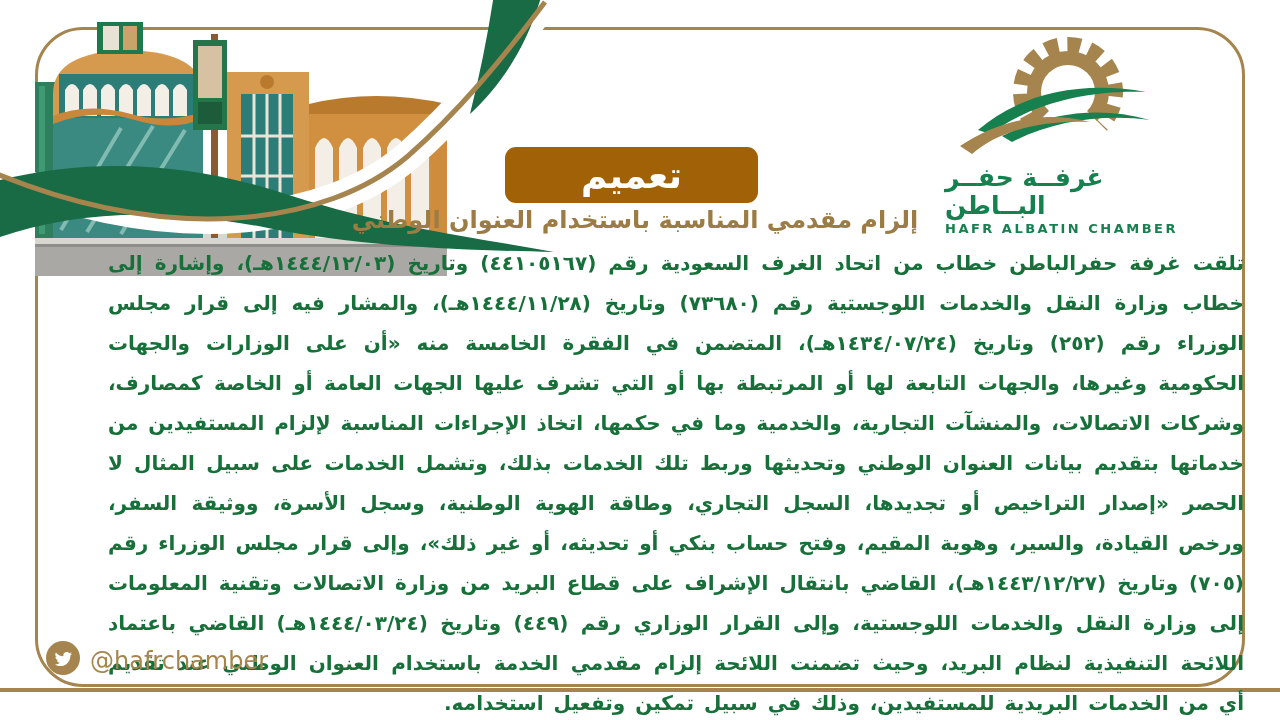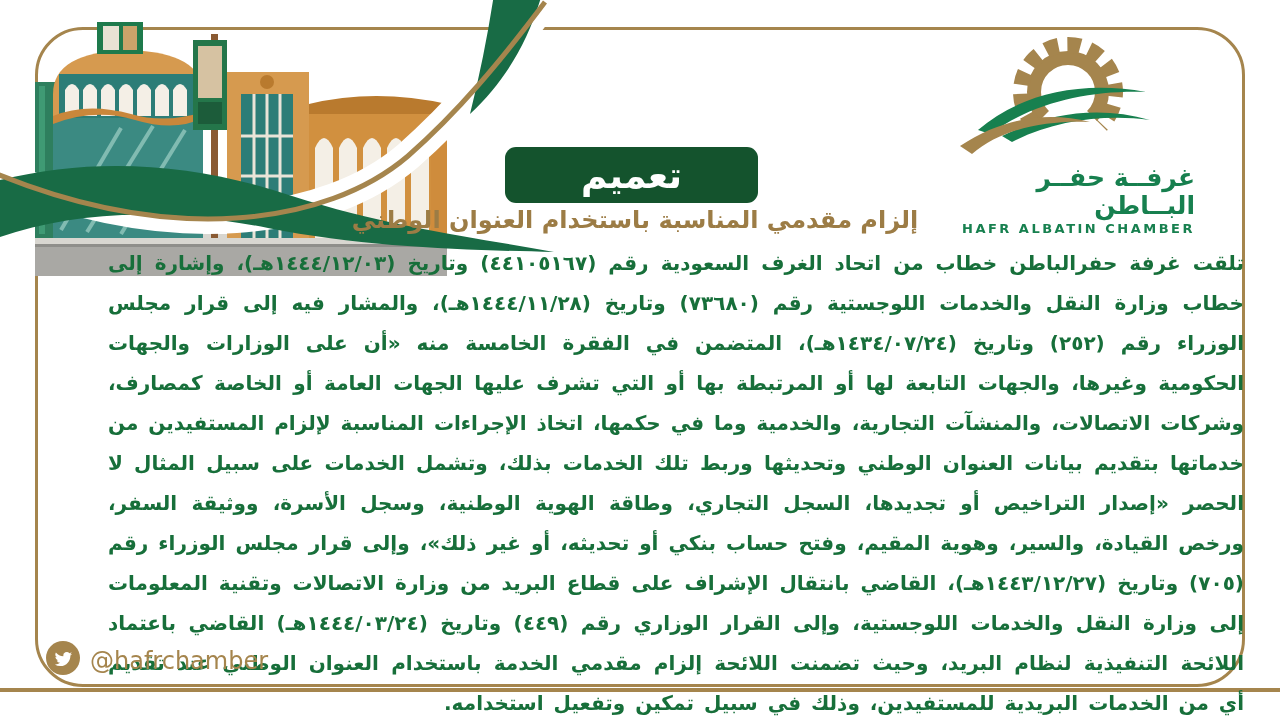--- a/index.html
+++ b/index.html
@@ -15,38 +15,38 @@
     box-sizing:border-box;border:3px solid #a5854d;border-radius:48px;
   }
   
   .bottom-rule{left:0;top:688px;width:1280px;height:4px;background:#a5854d;}
   
   .decor-svg{left:0;top:0;width:1280px;height:720px;pointer-events:none;}
   .building-svg{left:35px;top:16px;width:412px;height:260px;}
   
   .badge{
     left:505px;top:147px;width:253px;height:56px;
-    background:#14532d;border-radius:11px;
+    background:#a16207;border-radius:11px;
     display:flex;align-items:center;justify-content:center;
     color:#ffffff;font-size:36px;font-weight:bold;
   }
   .doc-title{
     left:330px;top:206px;width:610px;
     text-align:center;direction:rtl;
     color:#9c7c45;font-size:24px;font-weight:bold;
   }
   .body-text{
     left:108px;top:243px;width:1136px;
     direction:rtl;text-align:justify;
     color:#176f3a;font-size:20px;font-weight:bold;
     line-height:40px;word-spacing:3px;
   }
   .body-text p{margin:0;}
   
-  .logo{left:945px;top:30px;width:250px;text-align:right;}
+  .logo{left:945px;top:30px;width:250px;text-align:left;}
   .logo-mark{width:250px;height:134px;display:block;}
   .logo-ar{color:#17804f;font-size:25px;font-weight:bold;direction:rtl;line-height:28px;}
   .logo-en{color:#17804f;font-size:13px;font-weight:bold;letter-spacing:2.5px;line-height:18px;}
   
   .handle{
     left:46px;top:641px;display:flex;align-items:flex-end;gap:10px;
   }
   .tw-circle{
     width:34px;height:34px;border-radius:50%;background:#a5854d;
     display:flex;align-items:center;justify-content:center;

